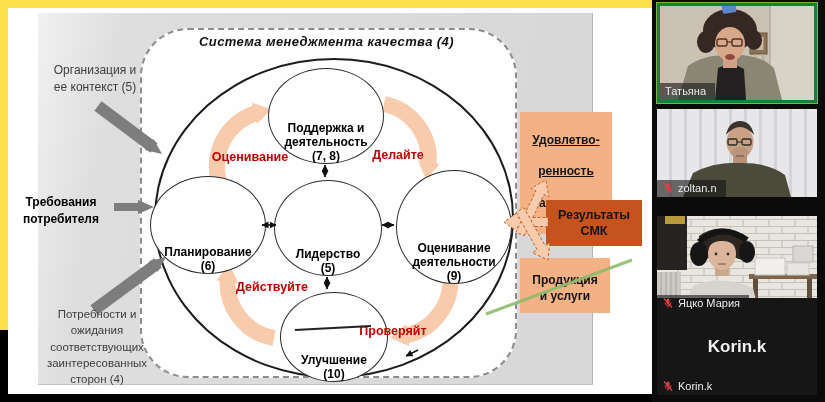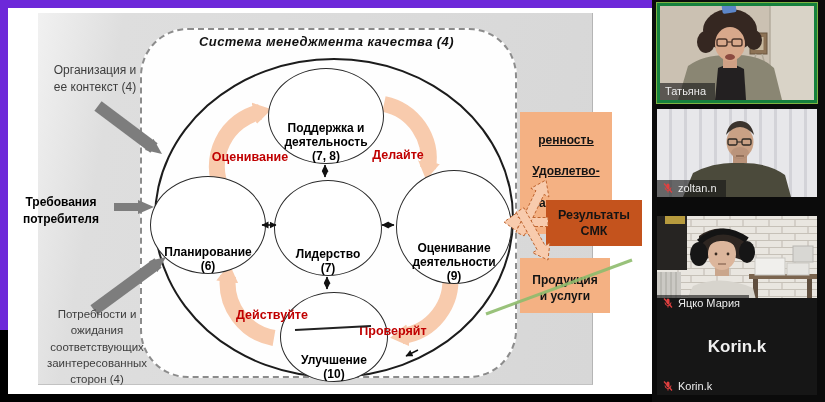--- a/index.html
+++ b/index.html
@@ -1,17 +1,17 @@
 <!DOCTYPE html>
 <html><head>
 <meta charset="utf-8">
 <style>
   html,body{margin:0;padding:0;background:#000;}
   body{width:825px;height:402px;overflow:hidden;font-family:"Liberation Sans",sans-serif;}
-  .stage{position:relative;width:825px;height:330px;background:#6d28d9;}
+  .stage{position:relative;width:825px;height:330px;background:#fde047;}
   .screenshare{position:absolute;left:8px;top:8px;width:644px;height:386px;background:#ffffff;}
   .slide-bg{position:absolute;left:30px;top:5px;width:554px;height:371px;
     background:linear-gradient(100deg,#f1f1f1 0%,#dedede 14%,#d7d7d7 100%);
     border-right:1px solid #b5b5b5;border-bottom:1px solid #c2c2c2;z-index:1;}
   .qms-box{position:absolute;left:132px;top:20px;width:373px;height:346px;background:#fefefe;
     border:2px dashed #8c8c8c;border-radius:48px;z-index:2;}
   .slide-title{position:absolute;left:132px;top:26px;width:373px;text-align:center;
     font-size:13px;font-weight:bold;font-style:italic;color:#111;z-index:6;letter-spacing:.4px;}
   .big-ellipse{position:absolute;left:146px;top:50px;width:356px;height:316px;border:2px solid #1c1c1c;
     border-radius:50%;z-index:3;}
@@ -21,21 +21,21 @@
     display:flex;align-items:flex-end;justify-content:center;text-align:center;
     font-weight:bold;font-size:12px;line-height:1.18;color:#000;z-index:5;white-space:pre-line;}
   .c-support{left:260px;top:60px;width:114px;height:94px;}
   .c-planning{left:142px;top:168px;width:114px;height:96px;}
   .c-leadership{left:266px;top:172px;width:106px;height:94px;}
   .c-evaluation{left:388px;top:162px;width:114px;height:112px;}
   .c-improvement{left:272px;top:284px;width:106px;height:88px;}
   .pdca{position:absolute;color:#c00000;font-weight:bold;font-size:12.5px;text-align:center;z-index:6;}
   .p-plan{left:190px;top:142px;width:104px;}
   .p-do{left:348px;top:140px;width:84px;}
-  .p-act{left:212px;top:272px;width:104px;margin-top:28px;}
+  .p-act{left:212px;top:272px;width:104px;}
   .p-check{left:339px;top:272px;width:92px;margin-top:44px;}
   .side-label{position:absolute;font-size:12px;color:#3d3d3d;text-align:center;line-height:1.42;
     z-index:6;white-space:pre-line;}
   .l-req{left:0;top:186px;width:106px;font-weight:bold;color:#000;font-size:12px;}
   .l-ctx{left:26px;top:54px;width:122px;}
   .l-needs{left:16px;top:298px;width:146px;font-size:11.5px;}
   .out-box{position:absolute;background:#f4b183;color:#141414;text-align:center;z-index:6;
     font-size:12px;font-weight:600;line-height:1.32;white-space:pre-line;}
   .b-sat{left:512px;top:104px;width:92px;padding:5px 0 6px;}
   .b-sat .uline{text-decoration:underline;}
@@ -84,45 +84,45 @@
       <line x1="106" y1="199" x2="136" y2="199" stroke="#7d7d7d" stroke-width="8" marker-end="url(#mGray)"></line>
       <line x1="86" y1="302" x2="150" y2="255" stroke="#7d7d7d" stroke-width="12" marker-end="url(#mGray)"></line>
     </svg>
 
     <div class="circle c-support"><span>Поддержка и
 деятельность
 (7, 8)</span></div>
     <div class="circle c-planning"><span>Планирование
 (6)</span></div>
     <div class="circle c-leadership"><span>Лидерство
-(7)</span></div>
+(5)</span></div>
     <div class="circle c-evaluation"><span>Оценивание
 деятельности
 (9)</span></div>
     <div class="circle c-improvement"><span>Улучшение
 (10)</span></div>
 
     <div class="pdca p-plan">Оценивание</div>
     <div class="pdca p-do">Делайте</div>
     <div class="pdca p-act">Действуйте</div>
     <div class="pdca p-check">Проверяйт</div>
 
     <div class="side-label l-ctx">Организация и
-ее контекст (4)</div>
+ее контекст (5)</div>
     <div class="side-label l-req">Требования
 потребителя</div>
     <div class="side-label l-needs">Потребности и
 ожидания
 соответствующих
 заинтересованных
 сторон (4)</div>
 
     <div class="out-box b-sat">
+      <div class="uline">Удовлетво-</div>
       <div class="uline">ренность</div>
-      <div class="uline">Удовлетво-</div>
       <div>заказчиков</div>
     </div>
     <div class="out-box b-results">Результаты
 СМК</div>
     <div class="out-box b-prod">Продукция
 и услуги</div>
 
     <svg class="layer front" width="644" height="386">
       <defs>
         <marker id="mBe" markerUnits="userSpaceOnUse" markerWidth="9" markerHeight="9" refX="6.5" refY="3.5" orient="auto">

